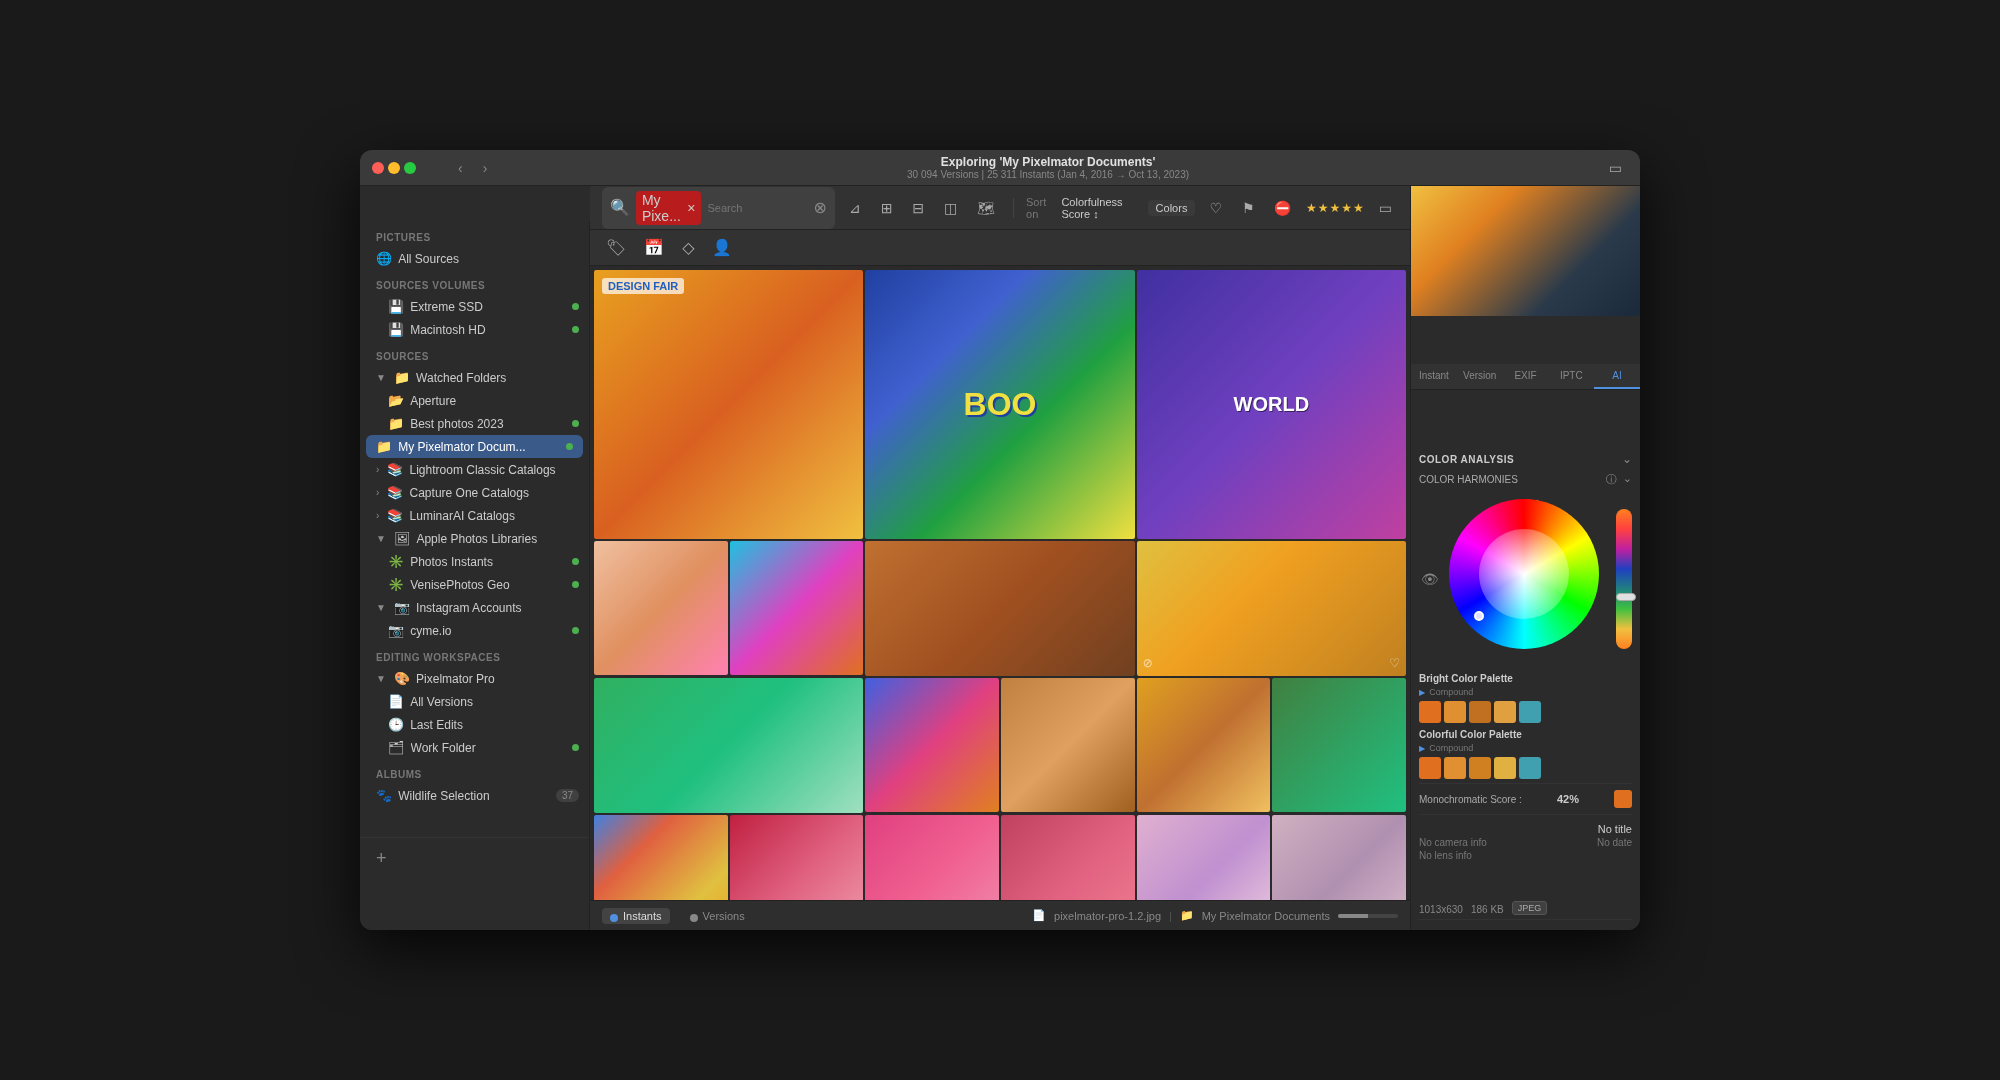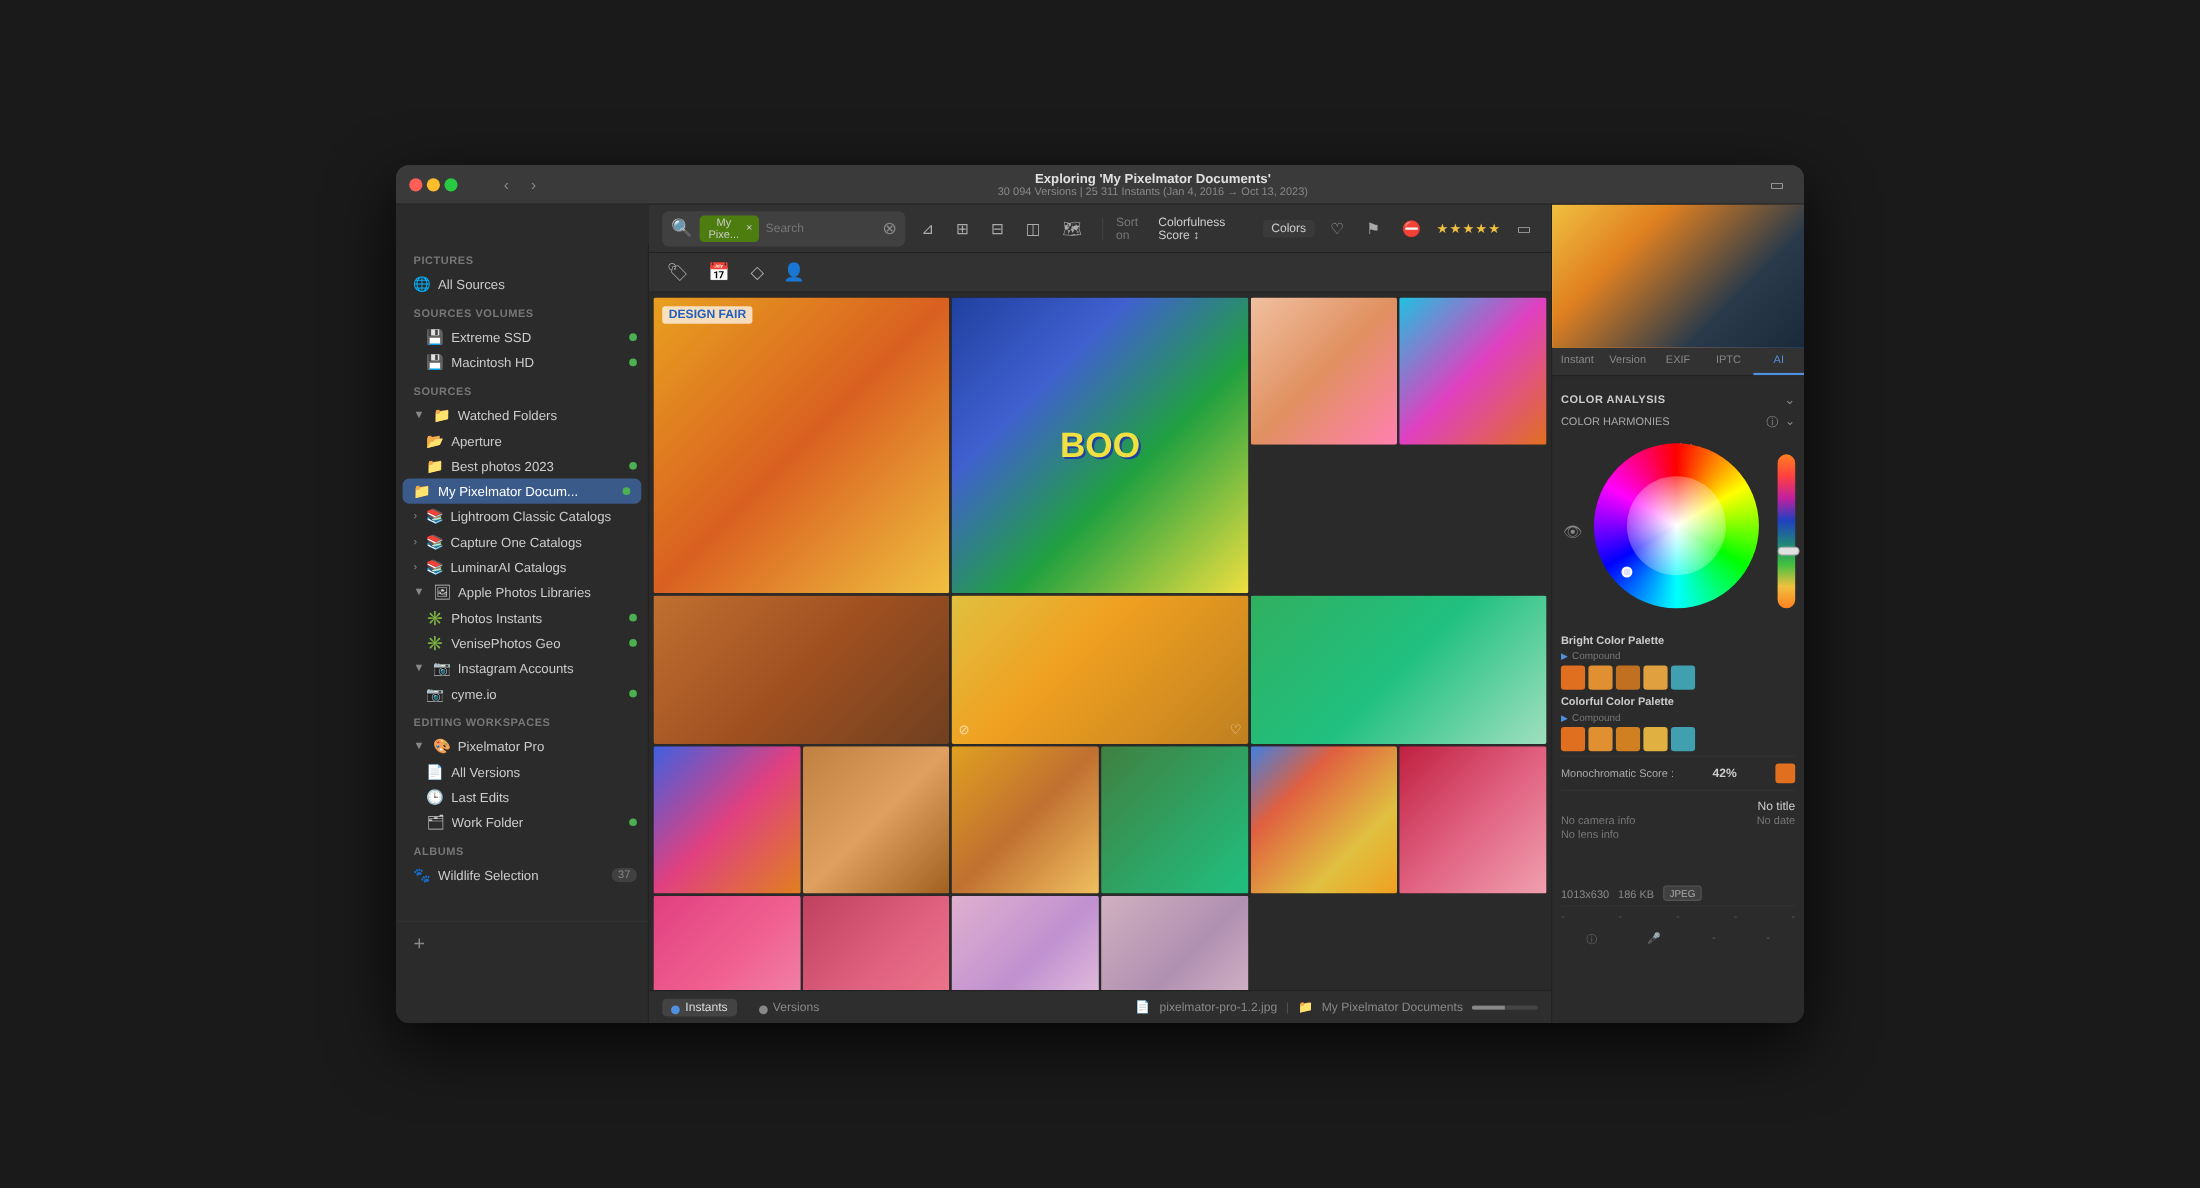--- a/index.html
+++ b/index.html
@@ -140,29 +140,28 @@
     }
     .toolbar-search input {
       background: none;
       border: none;
       outline: none;
       color: #ccc;
       font-size: 11px;
       width: 100px;
     }
     .search-tag {
-      background: #4d7c0f;
+      background: #b91c1c;
       border-radius: 4px;
       padding: 1px 6px;
-      font-size: 10px;
+      font-size: 14px;
       color: #ccc;
       display: flex;
       align-items: center;
       gap: 4px;
-      text-align: center;
     }
     .toolbar-btn {
       background: none;
       border: none;
       color: #aaa;
       font-size: 14px;
       cursor: pointer;
       padding: 4px 6px;
     }
     .toolbar-separator { width: 1px; height: 20px; background: #444; margin: 0 4px; }
@@ -295,20 +294,21 @@
     .progress-fill { height: 100%; background: #888; width: 50%; }
     
     .right-panel {
       width: 230px;
       background: #2b2b2b;
       border-left: 1px solid #222;
       display: flex;
       flex-direction: column;
       overflow: hidden;
       flex-shrink: 0;
+      gap: 48px;
     }
     .preview-image {
       width: 100%;
       height: 130px;
       background: linear-gradient(135deg, #f0c040 0%, #e08020 40%, #2060c0 100%);
       flex-shrink: 0;
       position: relative;
       overflow: hidden;
     }
     .preview-person {
@@ -677,20 +677,26 @@
               <span style="position:absolute;top:8px;left:8px;font-size:11px;font-weight:800;color:#2060c0;background:rgba(255,255,255,0.7);padding:2px 6px;border-radius:3px;">DESIGN FAIR</span>
             </div>
             <div class="photo-overlay"></div>
           </div>
           <div class="photo-cell wide">
             <div class="photo-cell-inner bg-boo">
               <span style="position:absolute;font-size:32px;font-weight:900;color:#f0e040;text-shadow:2px 2px #2040a0;">BOO</span>
             </div>
             <div class="photo-overlay"></div>
           </div>
+          <div class="photo-cell wide">
+            <div class="photo-cell-inner bg-world">
+              <span style="position:absolute;font-size:20px;font-weight:900;color:#fff;text-shadow:1px 1px rgba(0,0,0,0.5);">WORLD</span>
+            </div>
+            <div class="photo-overlay"></div>
+          </div>
 
           <div class="photo-cell">
             <div class="photo-cell-inner bg-face"></div>
             <div class="photo-overlay"></div>
           </div>
           <div class="photo-cell">
             <div class="photo-cell-inner bg-abstract1"></div>
             <div class="photo-overlay"></div>
           </div>
           <div class="photo-cell wide" style="aspect-ratio:2;">

